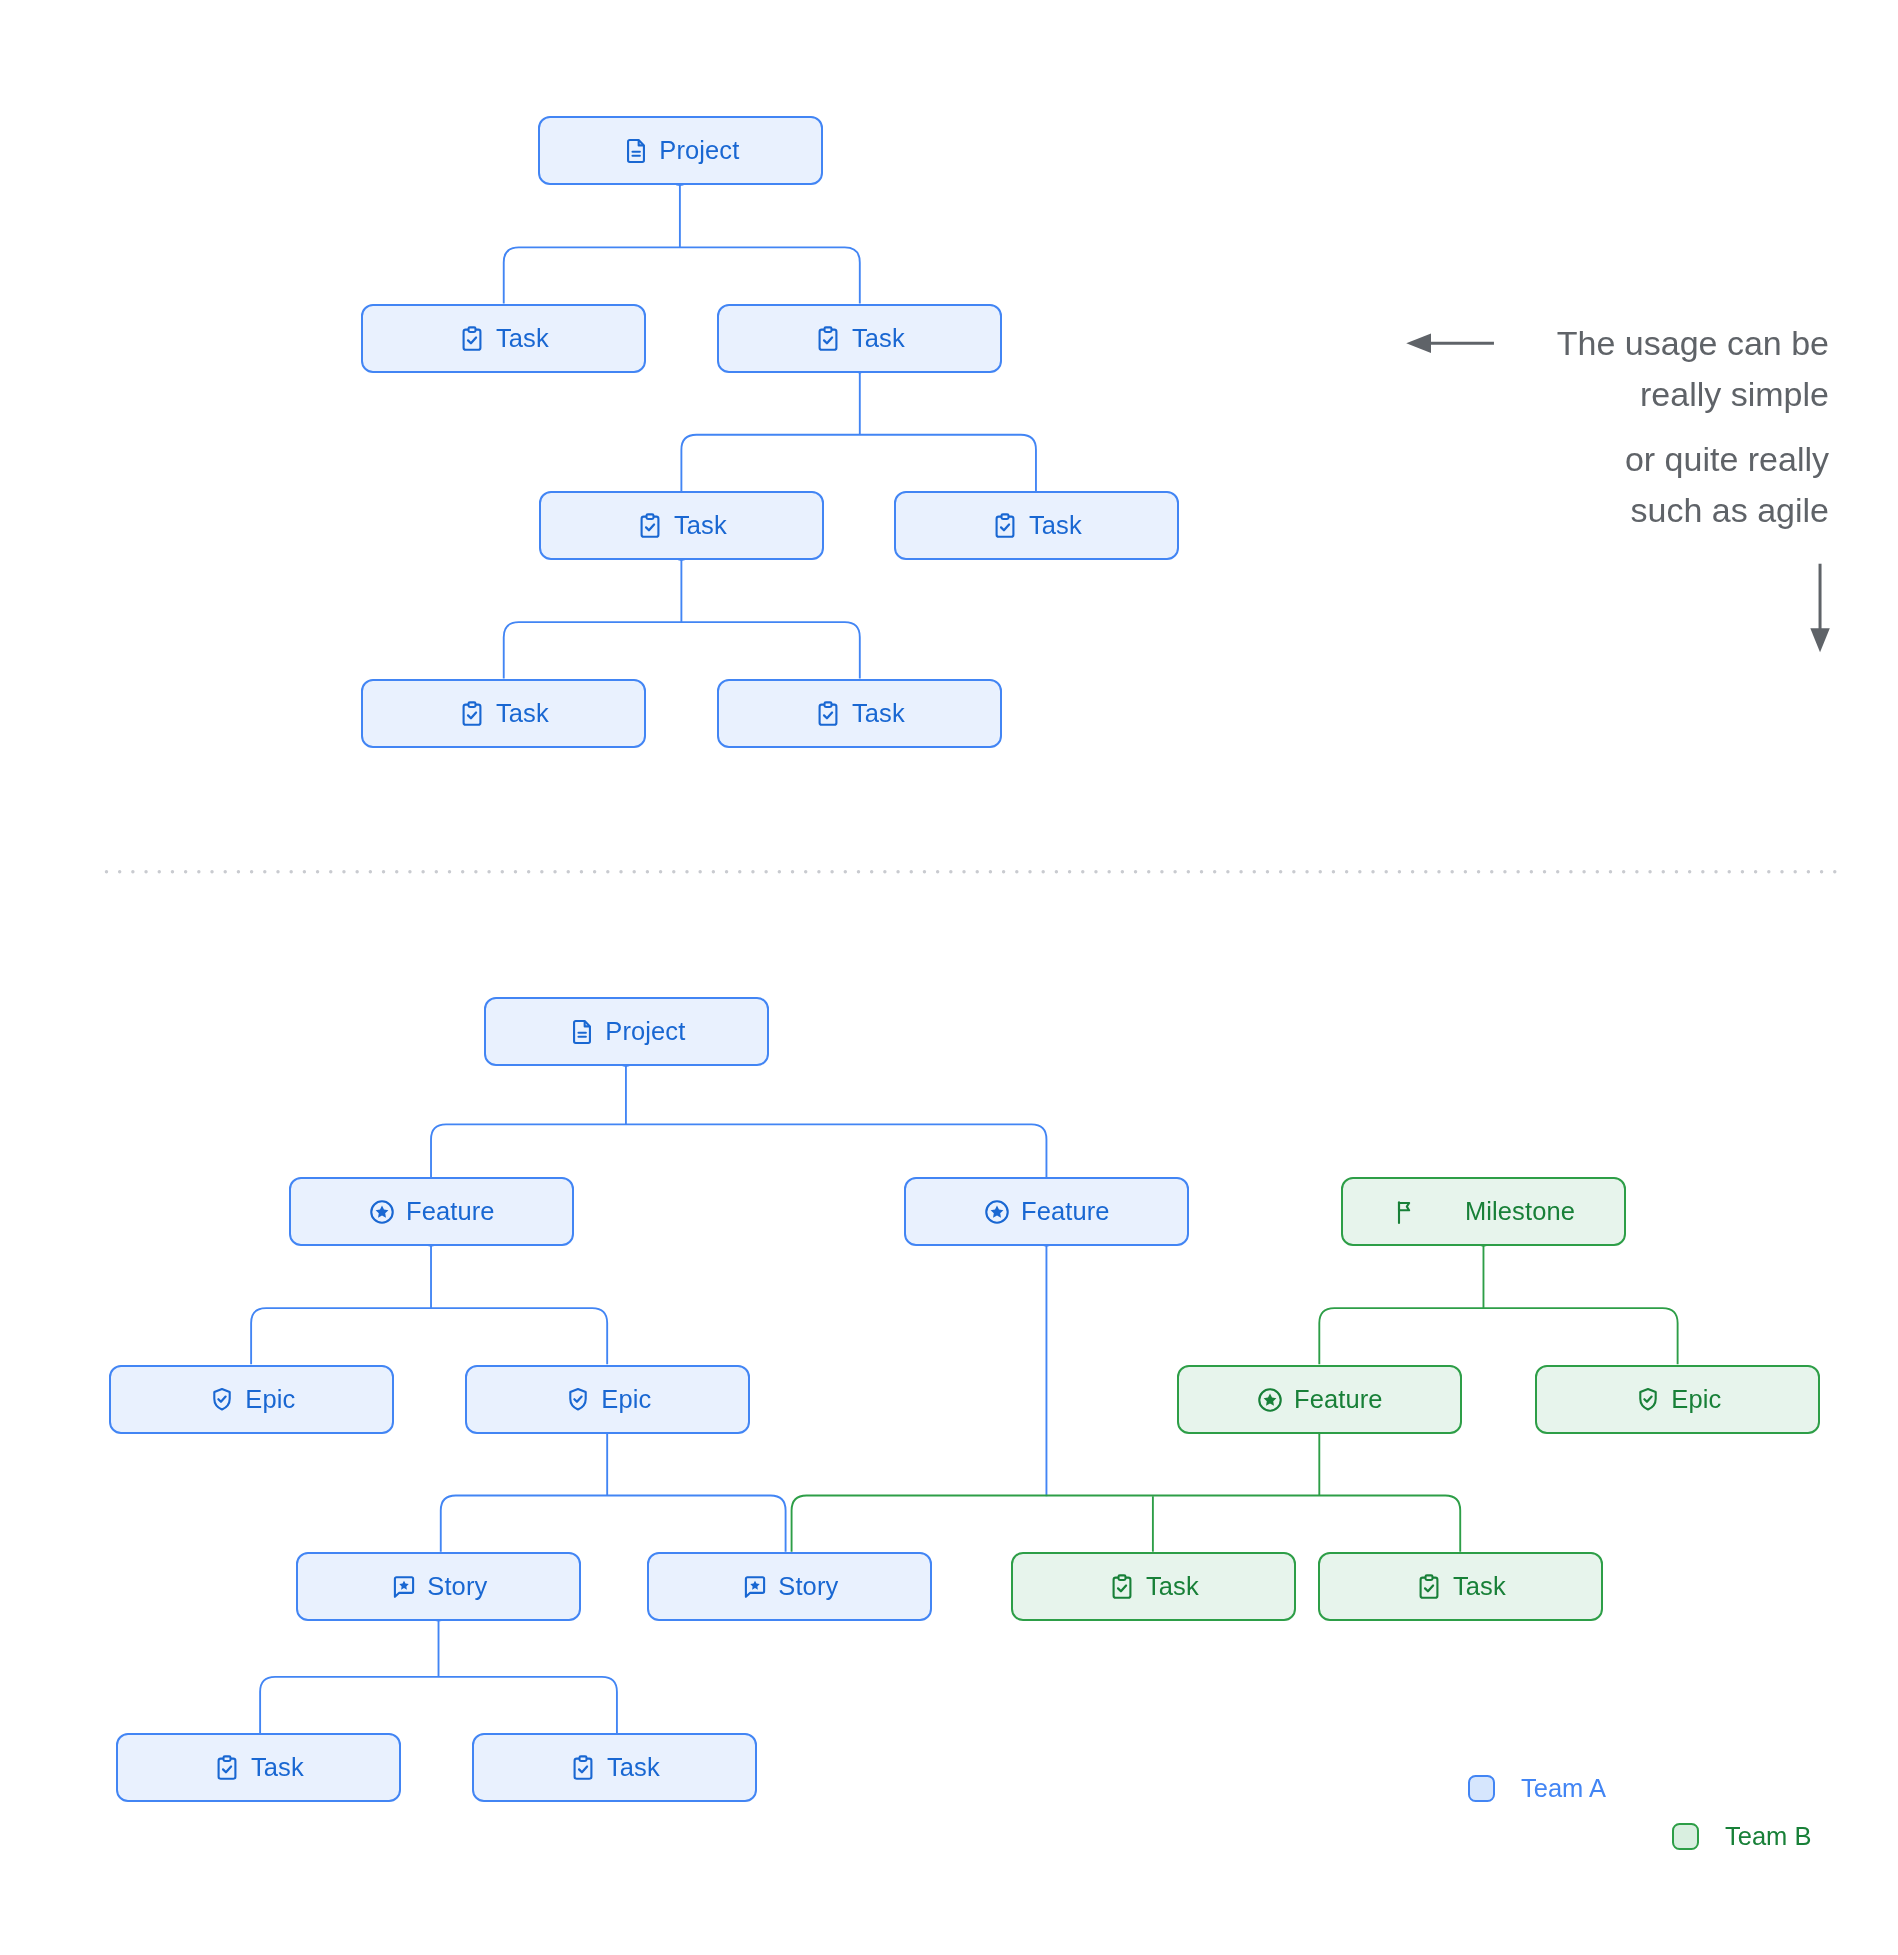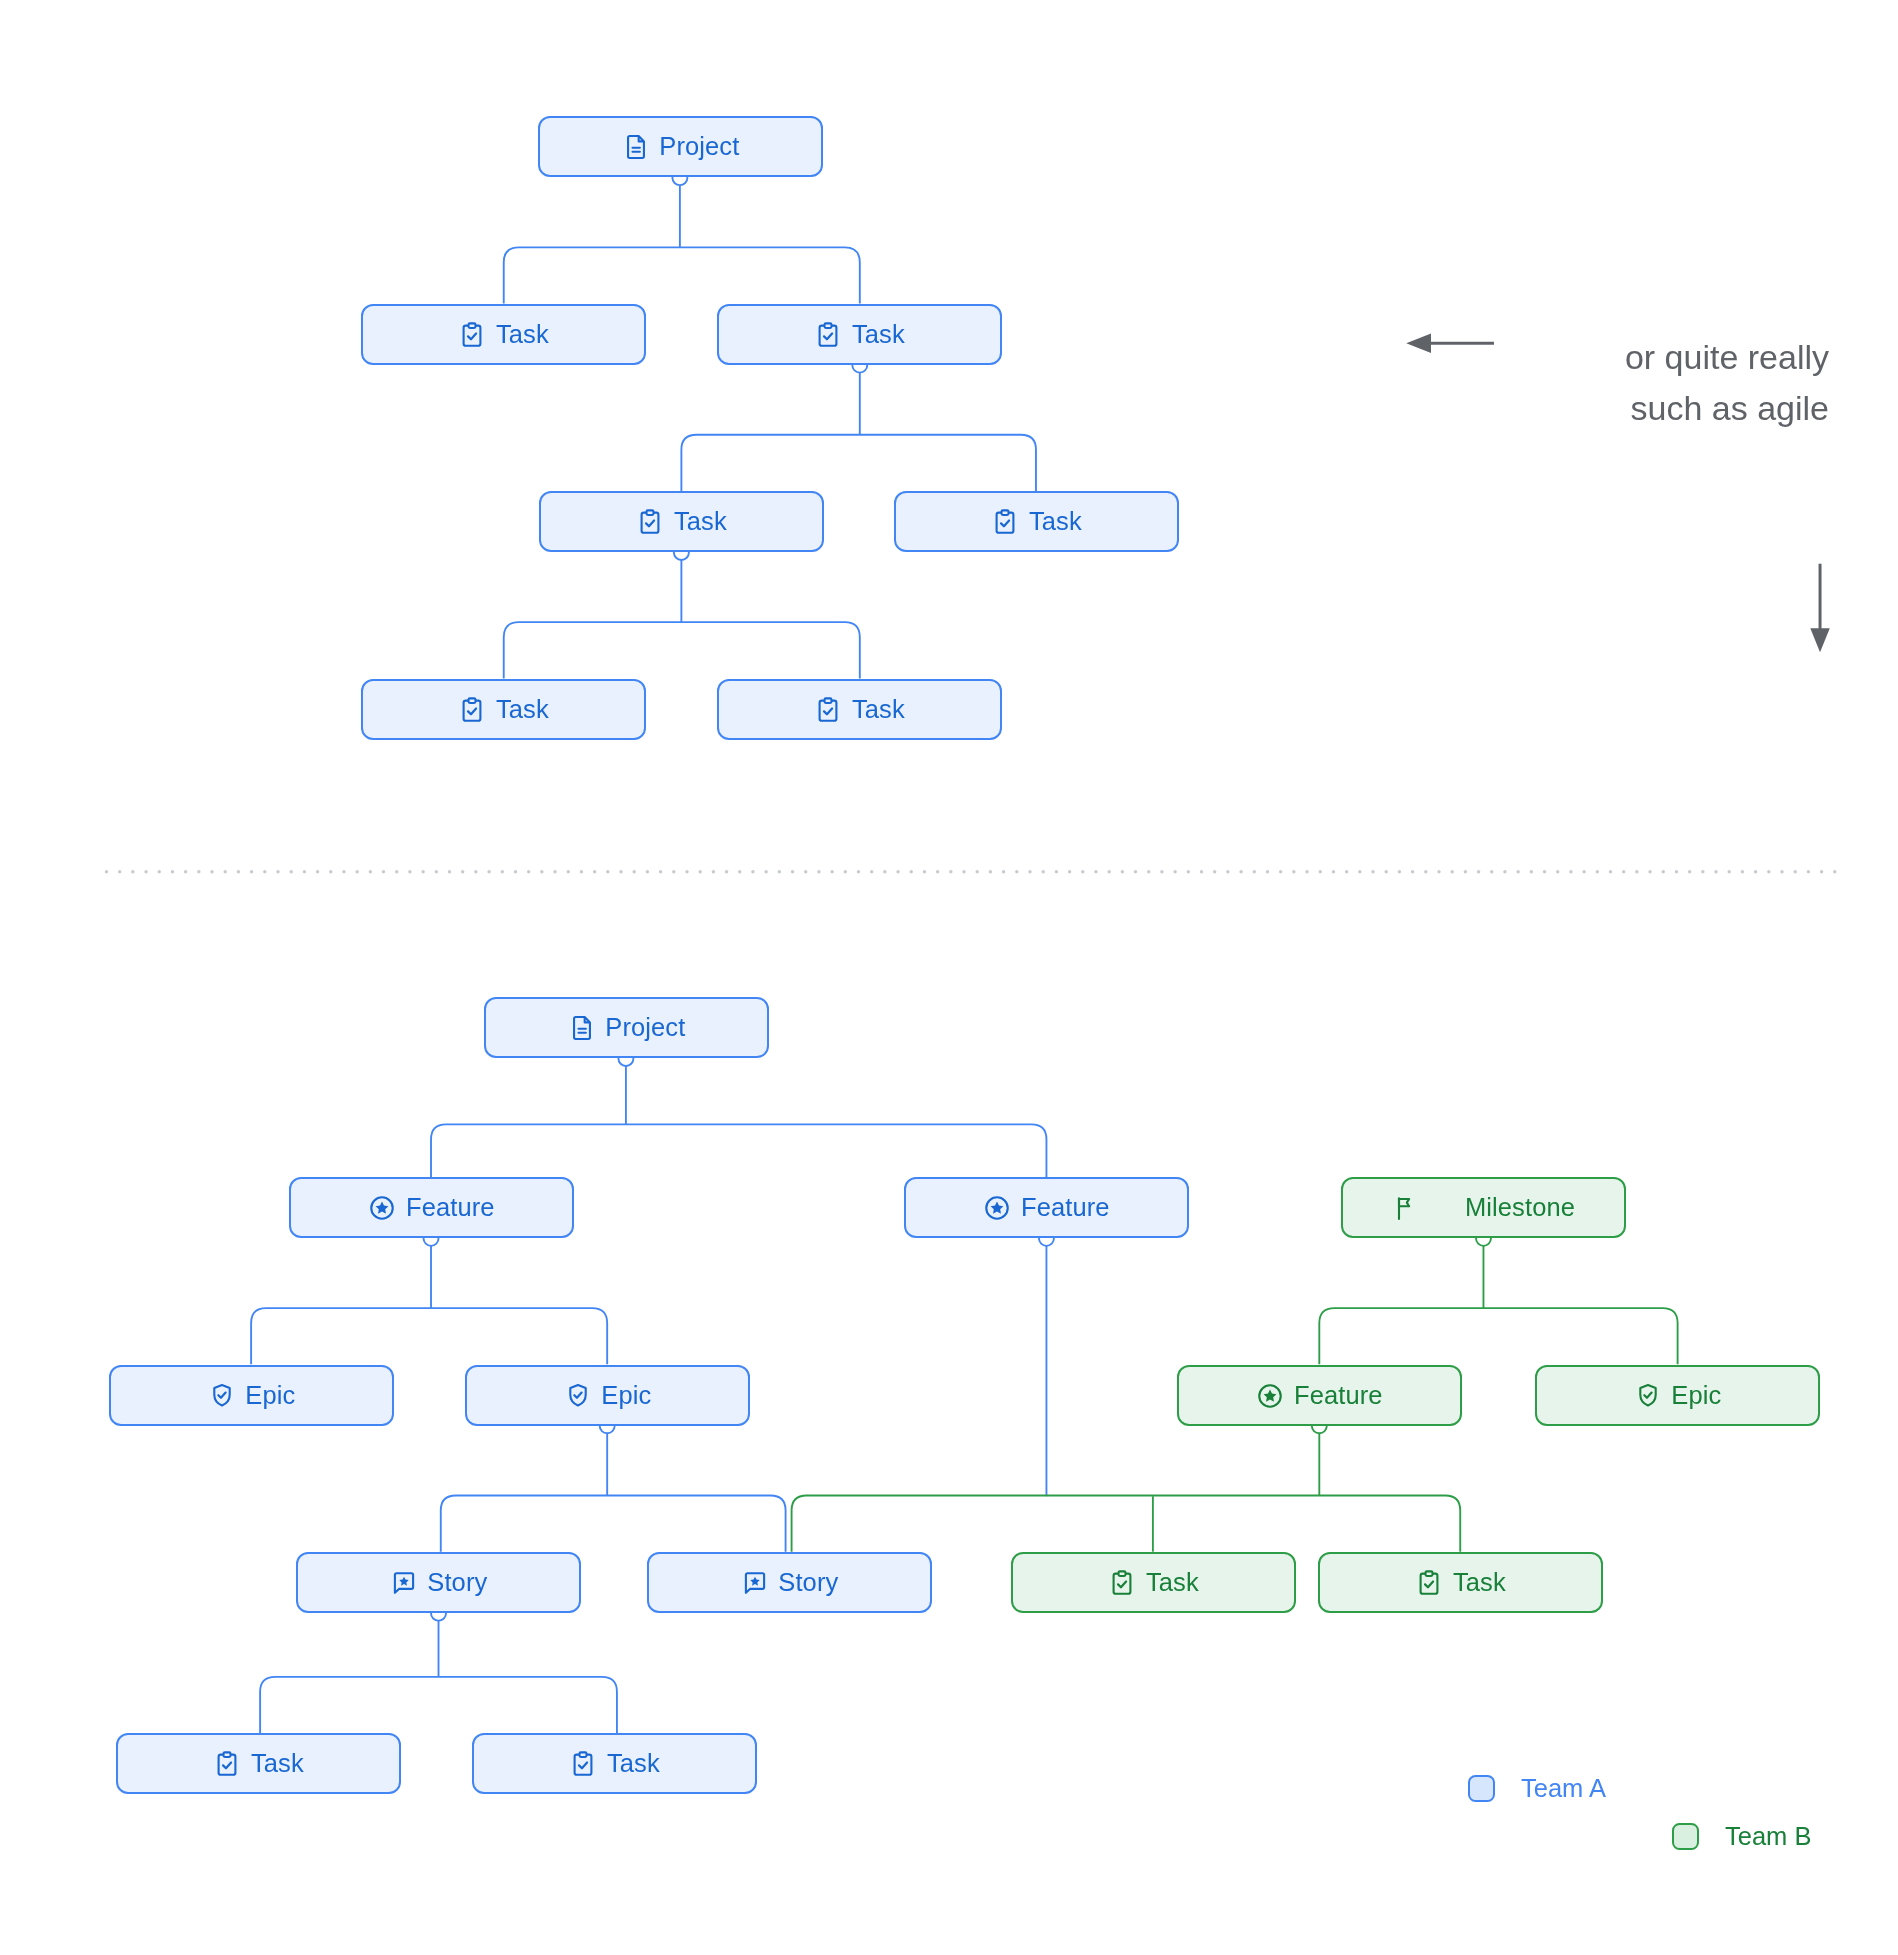--- a/index.html
+++ b/index.html
@@ -1,21 +1,21 @@
 <!DOCTYPE html>
 <html style="--a-border: #4285f4; --a-fill: #e9f1fe; --a-text: #1967d2; --b-border: #2d9e47; --b-fill: #e7f4ec; --b-text: #188038; --note: #5f6368;font-size:12px"><head>
 <meta charset="utf-8">
 <style>
   html,body { margin:0; padding:0; background:#ffffff; }
   body { width:1898px; height:1955px; font-family:"Liberation Sans", sans-serif; }
   .canvas { position:relative; width:1898px; height:1955px; background:#fff; overflow:hidden; }
   #connector-layer { position:absolute; left:0; top:0; width:1898px; height:1955px; }
 
   .node {
-    position:absolute; width:285px; height:61px; box-sizing:border-box;
+    position:absolute; width:285px; height:69px; box-sizing:border-box;
     border:2.2px solid; border-radius:12px;
     display:flex; align-items:center; justify-content:center; gap:9.7px;
     font-size:25.5px; font-weight:500; letter-spacing:0.1px;
   }
   .node svg { width:28px; height:28px; display:block; }
   .team-a { background:var(--a-fill,#e9f1fe); border-color:var(--a-border,#4285f4); color:var(--a-text,#1967d2); }
   .team-b { background:var(--b-fill,#e7f4ec); border-color:var(--b-border,#2d9e47); color:var(--b-text,#188038); }
   .team-a .tab-fill { fill:var(--a-fill,#e9f1fe); }
   .team-b .tab-fill { fill:var(--b-fill,#e7f4ec); }
 
@@ -69,20 +69,24 @@
       <circle cx="1760" cy="1902" r="10" fill="#ffffff" stroke="#2d9e47" stroke-width="2.5"></circle>
       <circle cx="585" cy="2152" r="10" fill="#ffffff" stroke="#4285f4" stroke-width="2.5"></circle>
       <line x1="142" y1="1163" x2="2458" y2="1163" stroke="#c9cbd0" stroke-width="4.5" stroke-linecap="round" stroke-dasharray="0.1 17.5"></line>
       <path d="M1993 458 H1906" stroke="#5f6368" stroke-width="4" fill="none"></path>
       <polygon points="1876,458 1909,445 1909,471" fill="#5f6368"></polygon>
       <path d="M2428 752 V840" stroke="#5f6368" stroke-width="4" fill="none"></path>
       <polygon points="2428,870 2415,838 2441,838" fill="#5f6368"></polygon>
     </svg>
 
   <div class="annotation">
+    <div class="para1">
+      <div>The usage can be</div>
+      <div>really simple</div>
+    </div>
     <div class="para2">
       <div>or quite really</div>
       <div>such as agile</div>
     </div>
   </div>
 
   <div class="legend" id="legend-a">
     <span class="swatch"></span>
     <span>Team A</span>
   </div>

